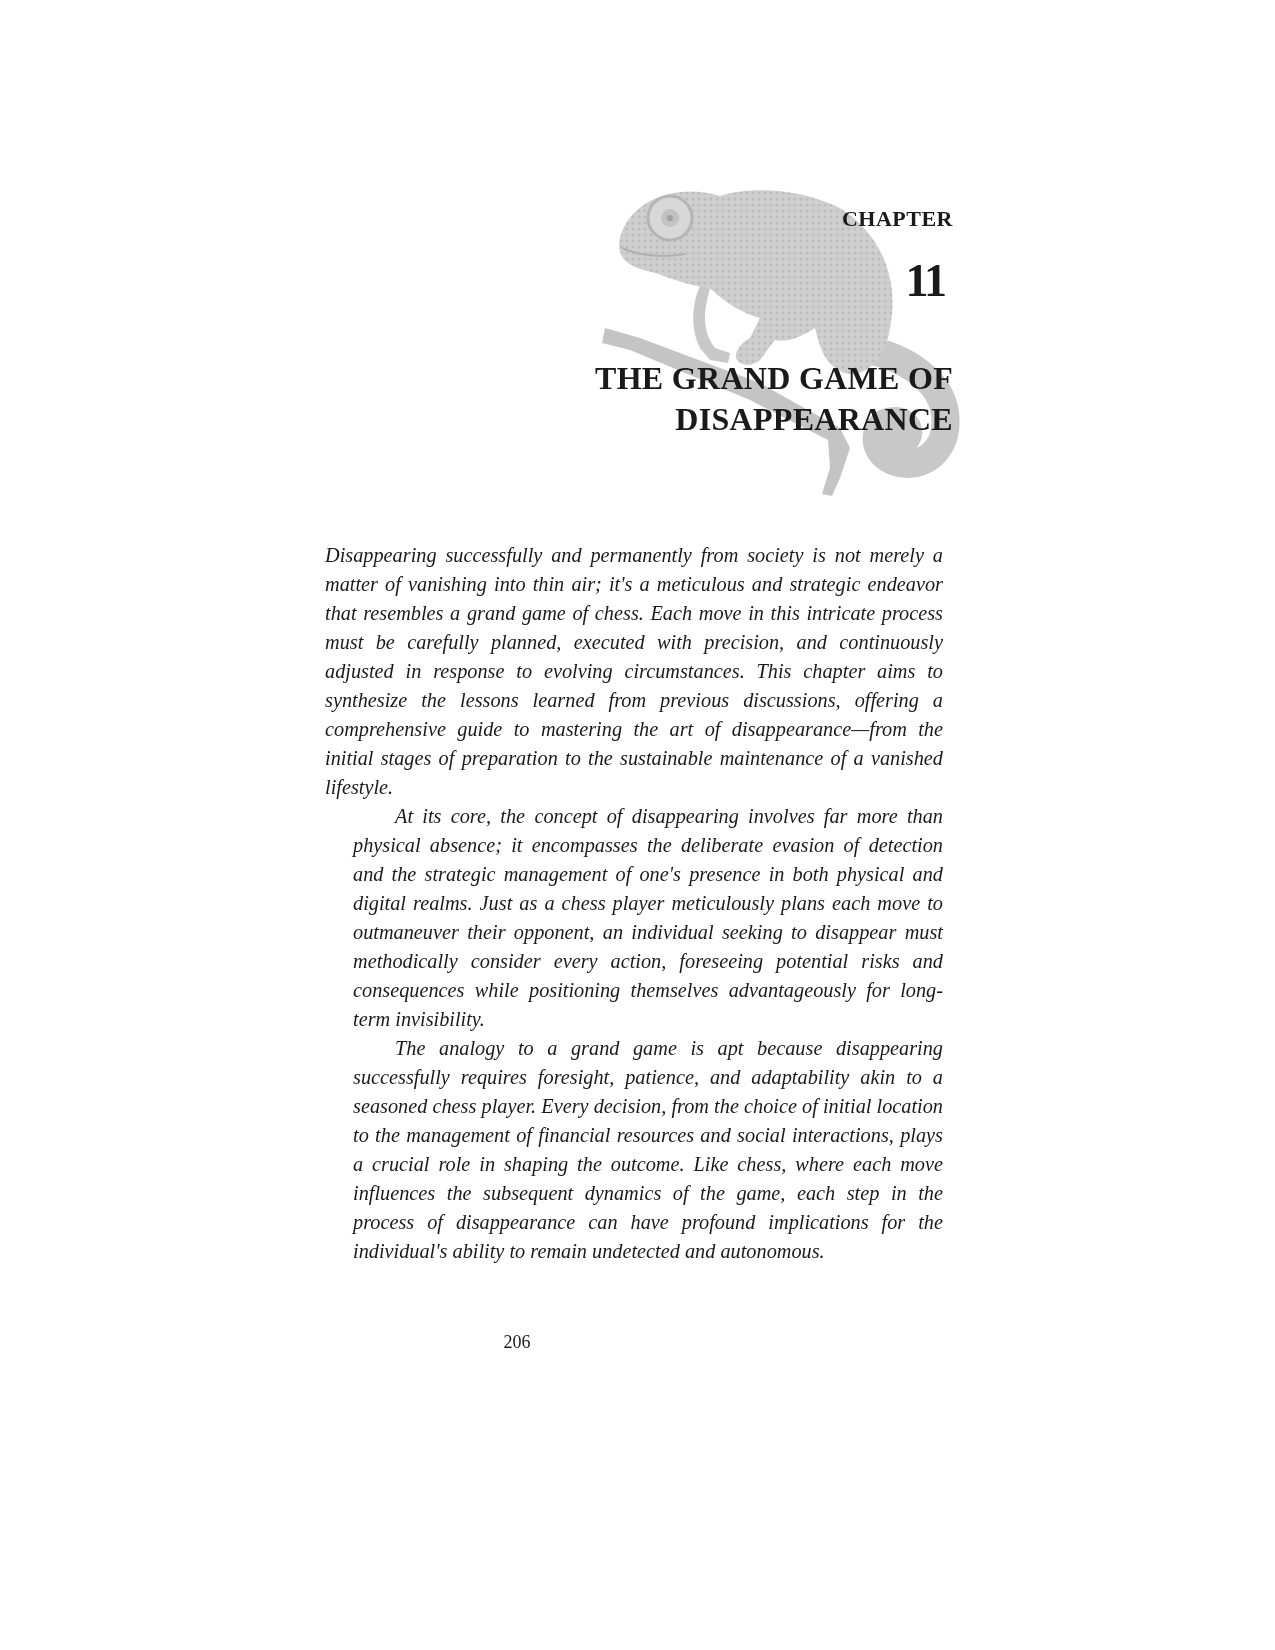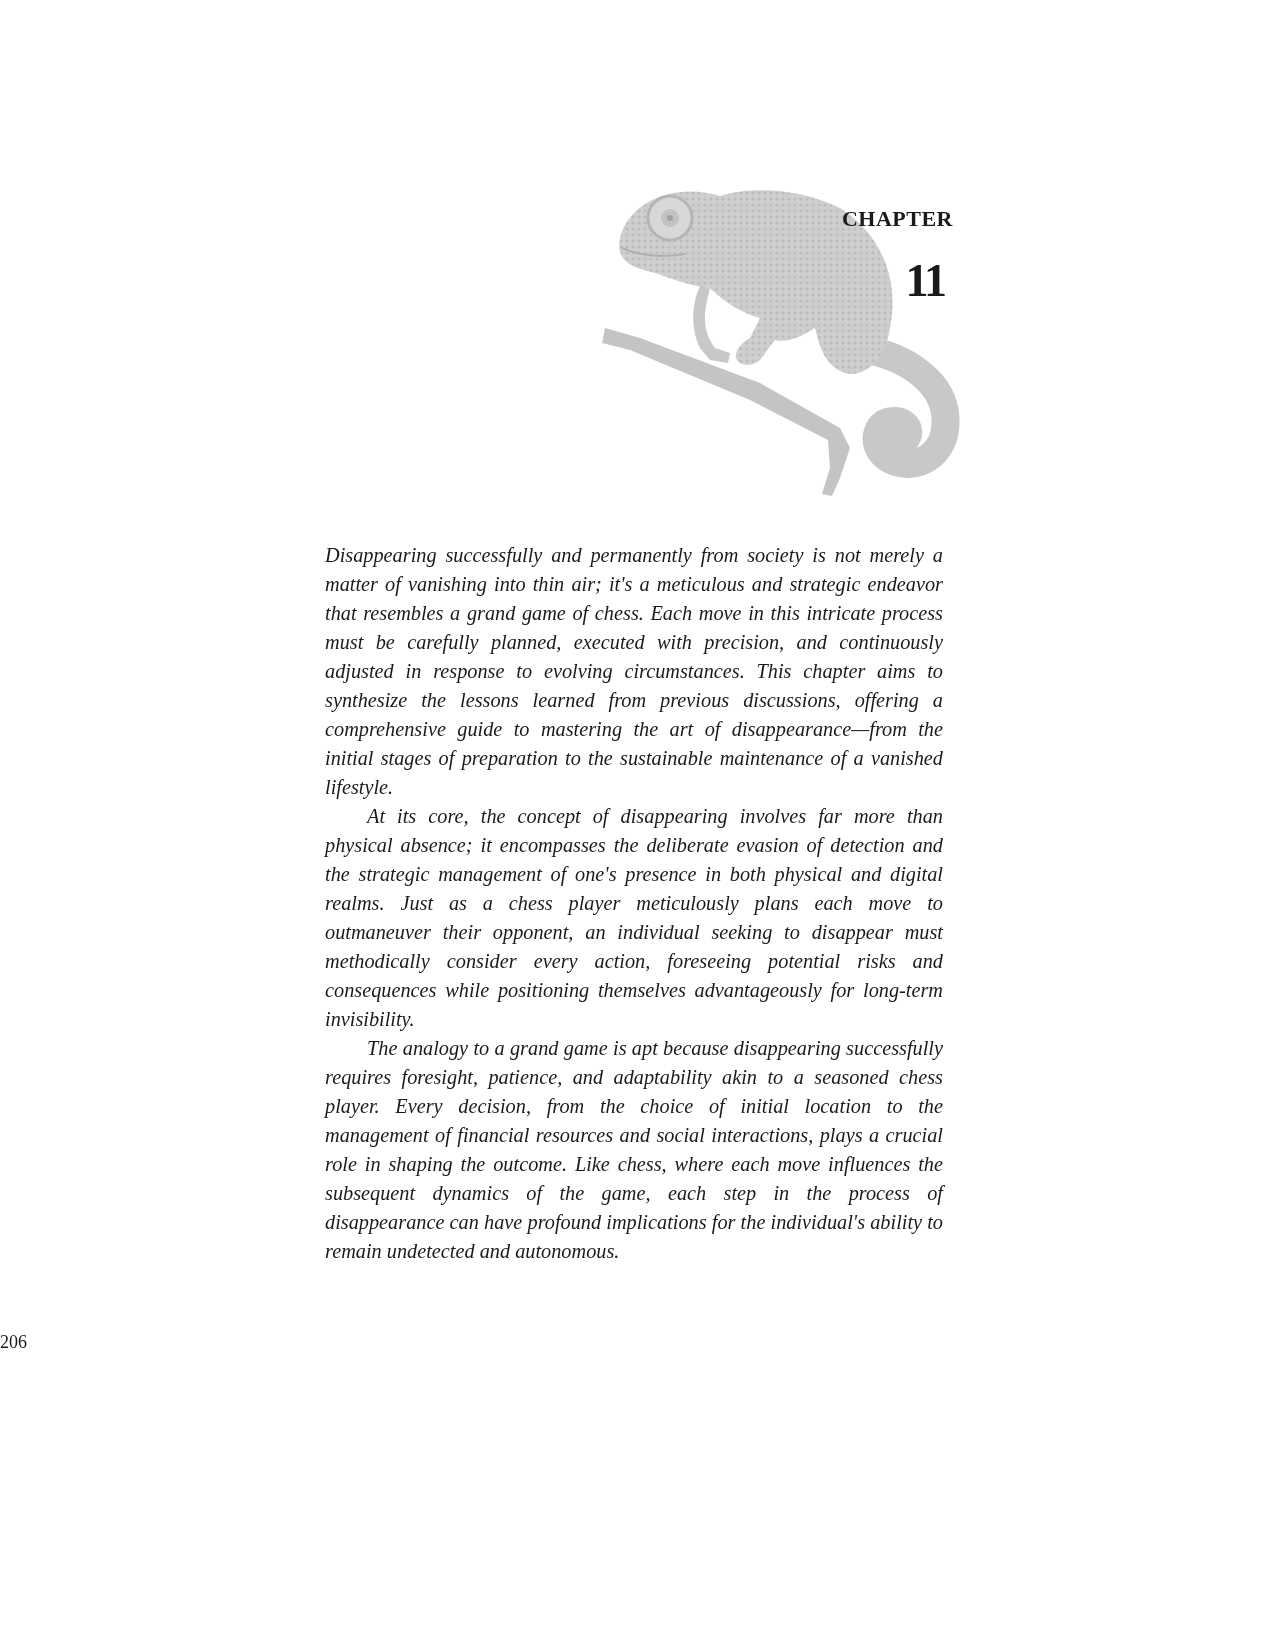--- a/index.html
+++ b/index.html
@@ -4,22 +4,22 @@
 <style>
   html, body { margin: 0; padding: 0; background: #ffffff; }
   body { width: 1275px; height: 1650px; position: relative; overflow: hidden; font-family: "Liberation Serif", "DejaVu Serif", serif; color: #1a1a1a; }
   .chameleon { position: absolute; left: 600px; top: 178px; width: 360px; height: 320px; }
   .chapter-label { position: absolute; right: 322px; top: 206px; font-size: 22px; font-weight: bold; letter-spacing: 0.5px; color: #1a1a1a; }
   .chapter-number { position: absolute; right: 330px; top: 258px; font-size: 46px; font-weight: bold; color: #1a1a1a; line-height: 1; letter-spacing: -2px; }
   .chapter-title { position: absolute; right: 322px; top: 358px; text-align: right; font-size: 32px; font-weight: bold; line-height: 41px; color: #1a1a1a; letter-spacing: 0.3px; }
   .body-text { position: absolute; left: 325px; top: 541px; width: 618px; font-size: 20.3px; line-height: 29px; text-align: justify; color: #1a1a1a; }
   .body-text p { margin: 0; font-style: italic; }
   .body-text p.first { text-indent: 0; }
-  .body-text p.indent { text-indent: 42px; }
-  .page-number { position: absolute; left: 0; width: 1034px; top: 1332px; text-align: left; font-size: 18px; color: #1a1a1a; }
+  .body-text p.indent { text-indent: 42px; margin-left: 28px; }
+  .page-number { position: absolute; left: 0; width: 1034px; top: 1332px; text-align: center; font-size: 18px; color: #1a1a1a; }
 </style>
 </head>
 <body>
 
 <svg class="chameleon" viewBox="0 0 360 320" xmlns="http://www.w3.org/2000/svg">
   <defs>
     <pattern id="scales" width="6" height="6" patternUnits="userSpaceOnUse">
       <rect width="6" height="6" fill="#cfcfcf"></rect>
       <circle cx="3" cy="3" r="1.6" fill="#bdbdbd"></circle>
     </pattern>
@@ -36,20 +36,22 @@
   <circle cx="70" cy="40" r="22" fill="#d8d8d8" stroke="#b5b5b5" stroke-width="3"></circle>
   <circle cx="70" cy="40" r="9" fill="#c2c2c2"></circle>
   <circle cx="70" cy="40" r="3" fill="#a0a0a0"></circle>
 
   <path d="M22 70 C40 78 60 80 85 76" fill="none" stroke="#b0b0b0" stroke-width="2"></path>
 </svg>
 
 <div class="chapter-label">CHAPTER</div>
 <div class="chapter-number">11</div>
 <div class="chapter-title">
+  <div>THE GRAND GAME OF</div>
+  <div>DISAPPEARANCE</div>
 </div>
 
 <div class="body-text">
   <p class="first">Disappearing successfully and permanently from society is not merely a matter of vanishing into thin air; it's a meticulous and strategic endeavor that resembles a grand game of chess. Each move in this intricate process must be carefully planned, executed with precision, and continuously adjusted in response to evolving circumstances. This chapter aims to synthesize the lessons learned from previous discussions, offering a comprehensive guide to mastering the art of disappearance—from the initial stages of preparation to the sustainable maintenance of a vanished lifestyle.</p>
   <p class="indent">At its core, the concept of disappearing involves far more than physical absence; it encompasses the deliberate evasion of detection and the strategic management of one's presence in both physical and digital realms. Just as a chess player meticulously plans each move to outmaneuver their opponent, an individual seeking to disappear must methodically consider every action, foreseeing potential risks and consequences while positioning themselves advantageously for long-term invisibility.</p>
   <p class="indent">The analogy to a grand game is apt because disappearing successfully requires foresight, patience, and adaptability akin to a seasoned chess player. Every decision, from the choice of initial location to the management of financial resources and social interactions, plays a crucial role in shaping the outcome. Like chess, where each move influences the subsequent dynamics of the game, each step in the process of disappearance can have profound implications for the individual's ability to remain undetected and autonomous.</p>
 </div>
 
 <div class="page-number">206</div>
 

